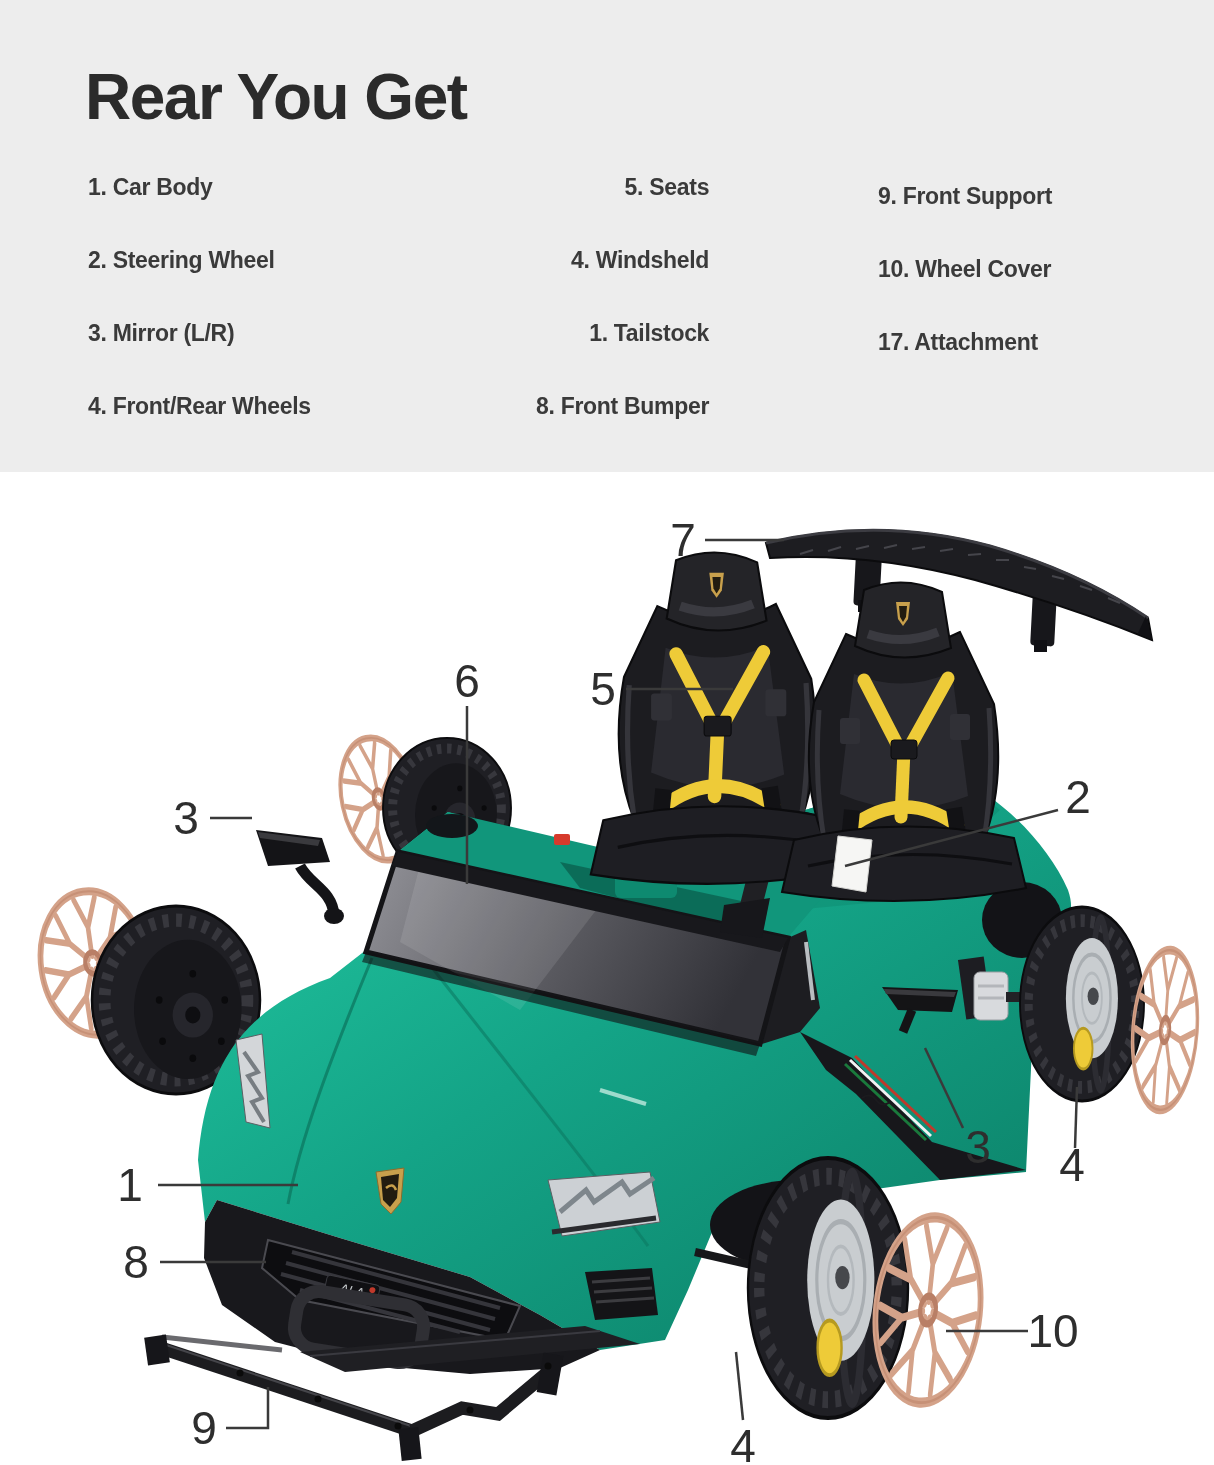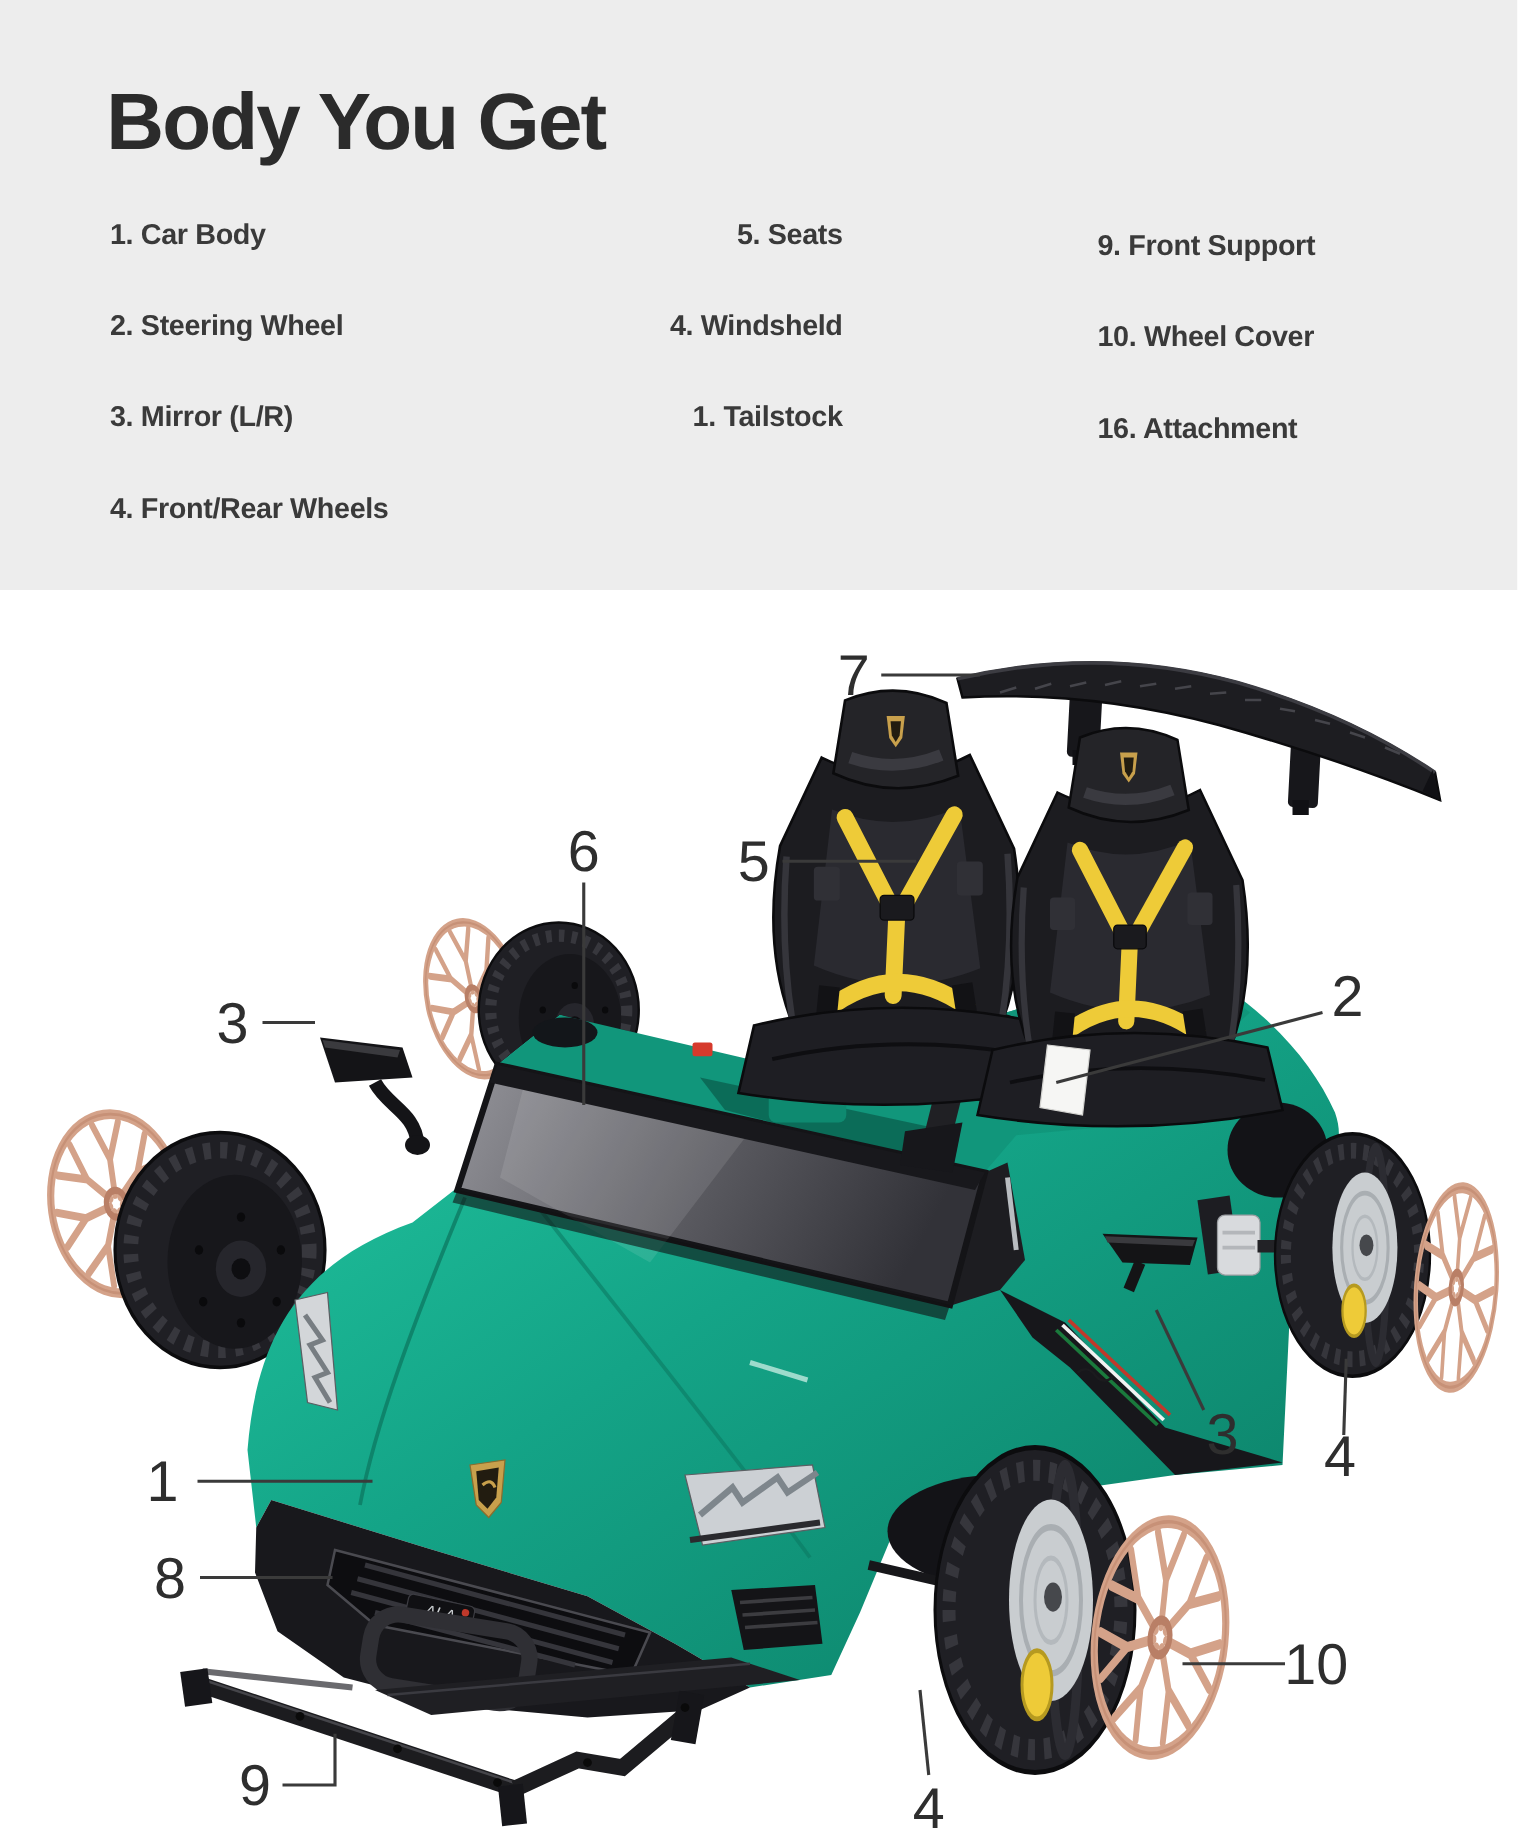--- a/index.html
+++ b/index.html
@@ -33,36 +33,37 @@
   .diagram svg{position:absolute;left:0;top:0;}
   .callout-label{
     position:absolute;transform:translate(-50%,-50%);
     font-size:46px;font-weight:500;color:var(--callout);line-height:1;
   }
 </style>
 </head>
 <body>
 
 <div class="header">
-  <h1 class="page-title">Body You Get</h1>
+  <h1 class="page-title">Rear You Get</h1>
   <div class="parts-col c1">
       <div class="parts-item">1. Car Body</div>
       <div class="parts-item">2. Steering Wheel</div>
       <div class="parts-item">3. Mirror (L/R)</div>
       <div class="parts-item">4. Front/Rear Wheels</div>
     </div>
   <div class="parts-col c2">
       <div class="parts-item">5. Seats</div>
       <div class="parts-item">4. Windsheld</div>
       <div class="parts-item">1. Tailstock</div>
+      <div class="parts-item">8. Front Bumper</div>
     </div>
   <div class="parts-col c3">
       <div class="parts-item">9. Front Support</div>
       <div class="parts-item">10. Wheel Cover</div>
-      <div class="parts-item">16. Attachment</div>
+      <div class="parts-item">17. Attachment</div>
     </div>
 </div>
 
 <div class="diagram">
 <svg width="1214" height="993" viewBox="0 472 1214 993" xmlns="http://www.w3.org/2000/svg">
   <defs>
     <linearGradient id="gbody" x1="0" y1="0" x2="1" y2="1">
       <stop offset="0" stop-color="var(--teal-light)"></stop>
       <stop offset="0.45" stop-color="var(--teal)"></stop>
       <stop offset="1" stop-color="var(--teal-dark)"></stop>

